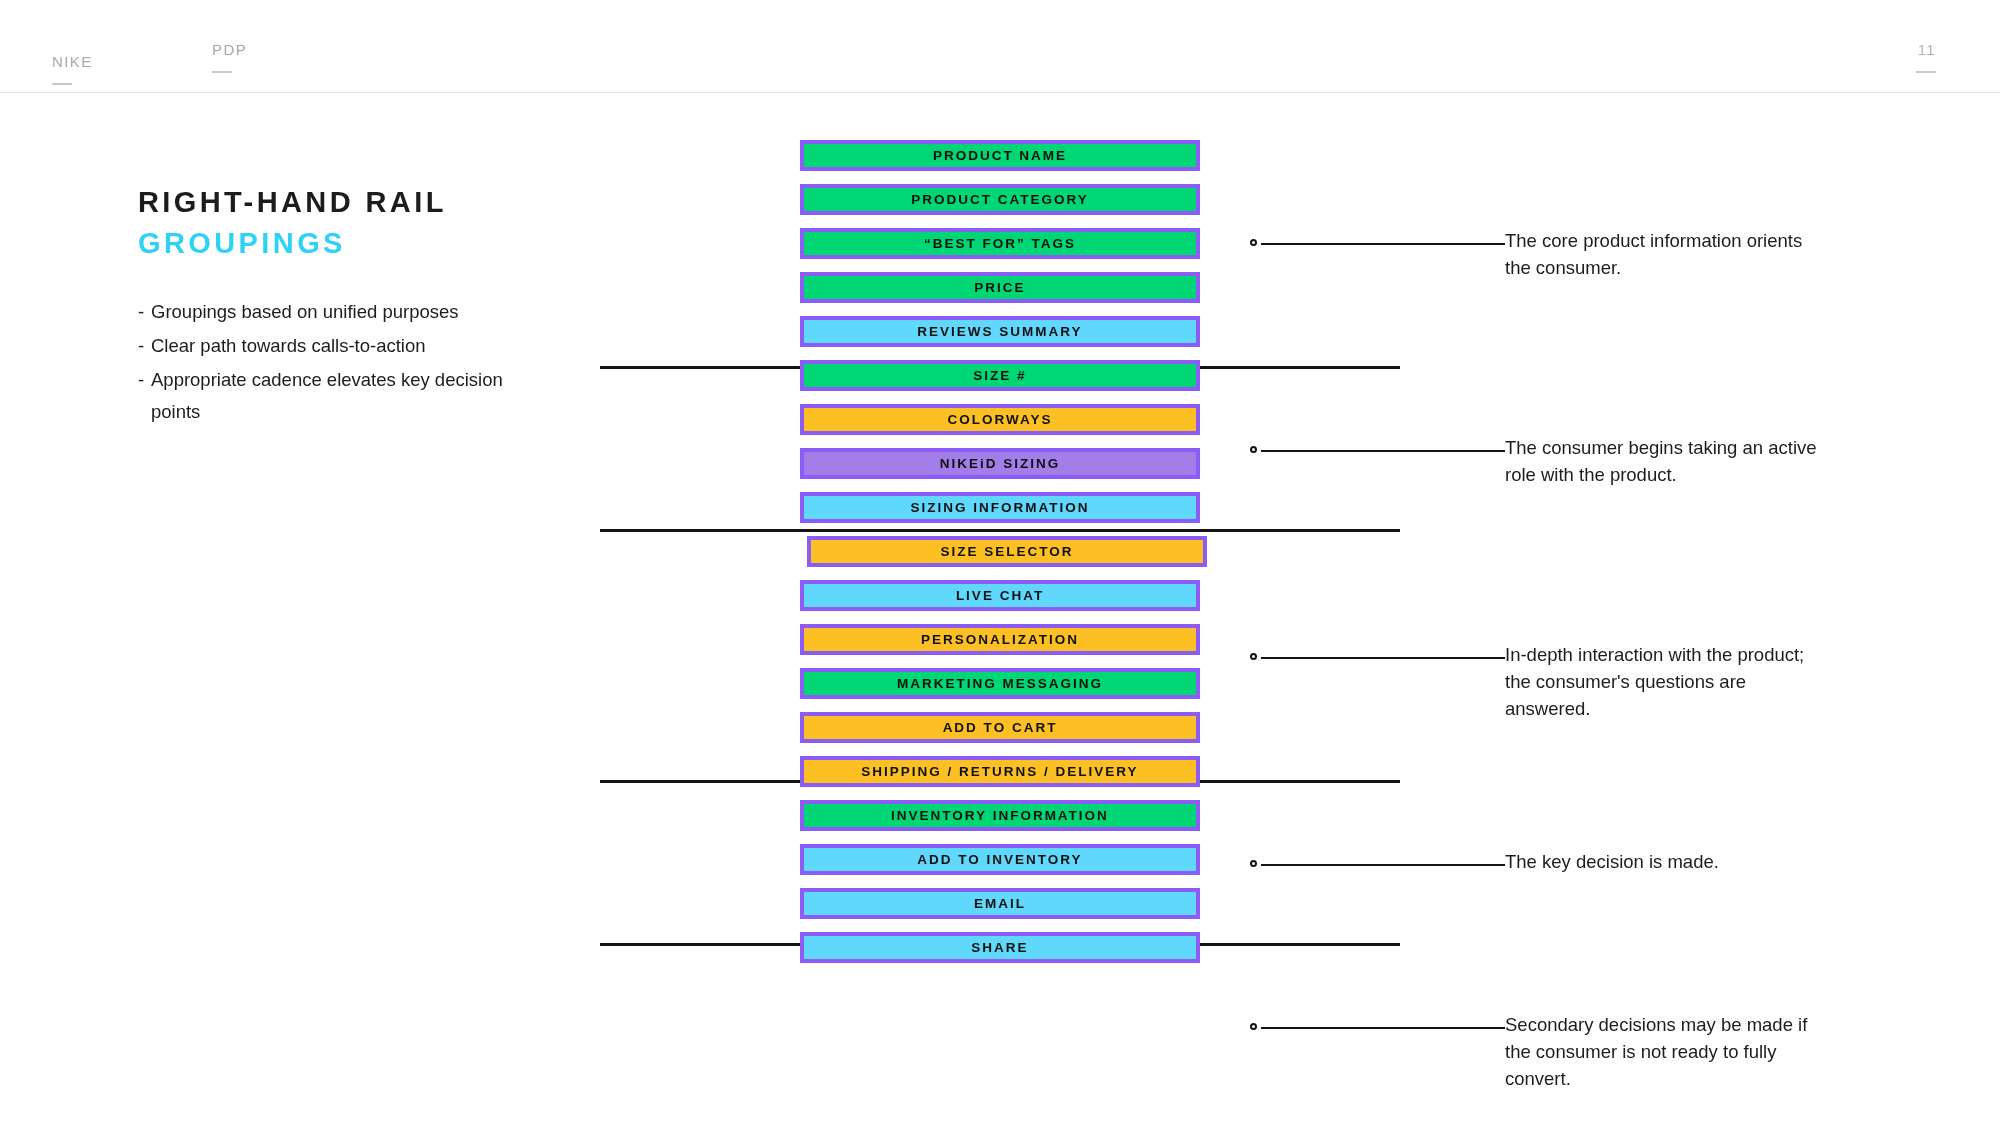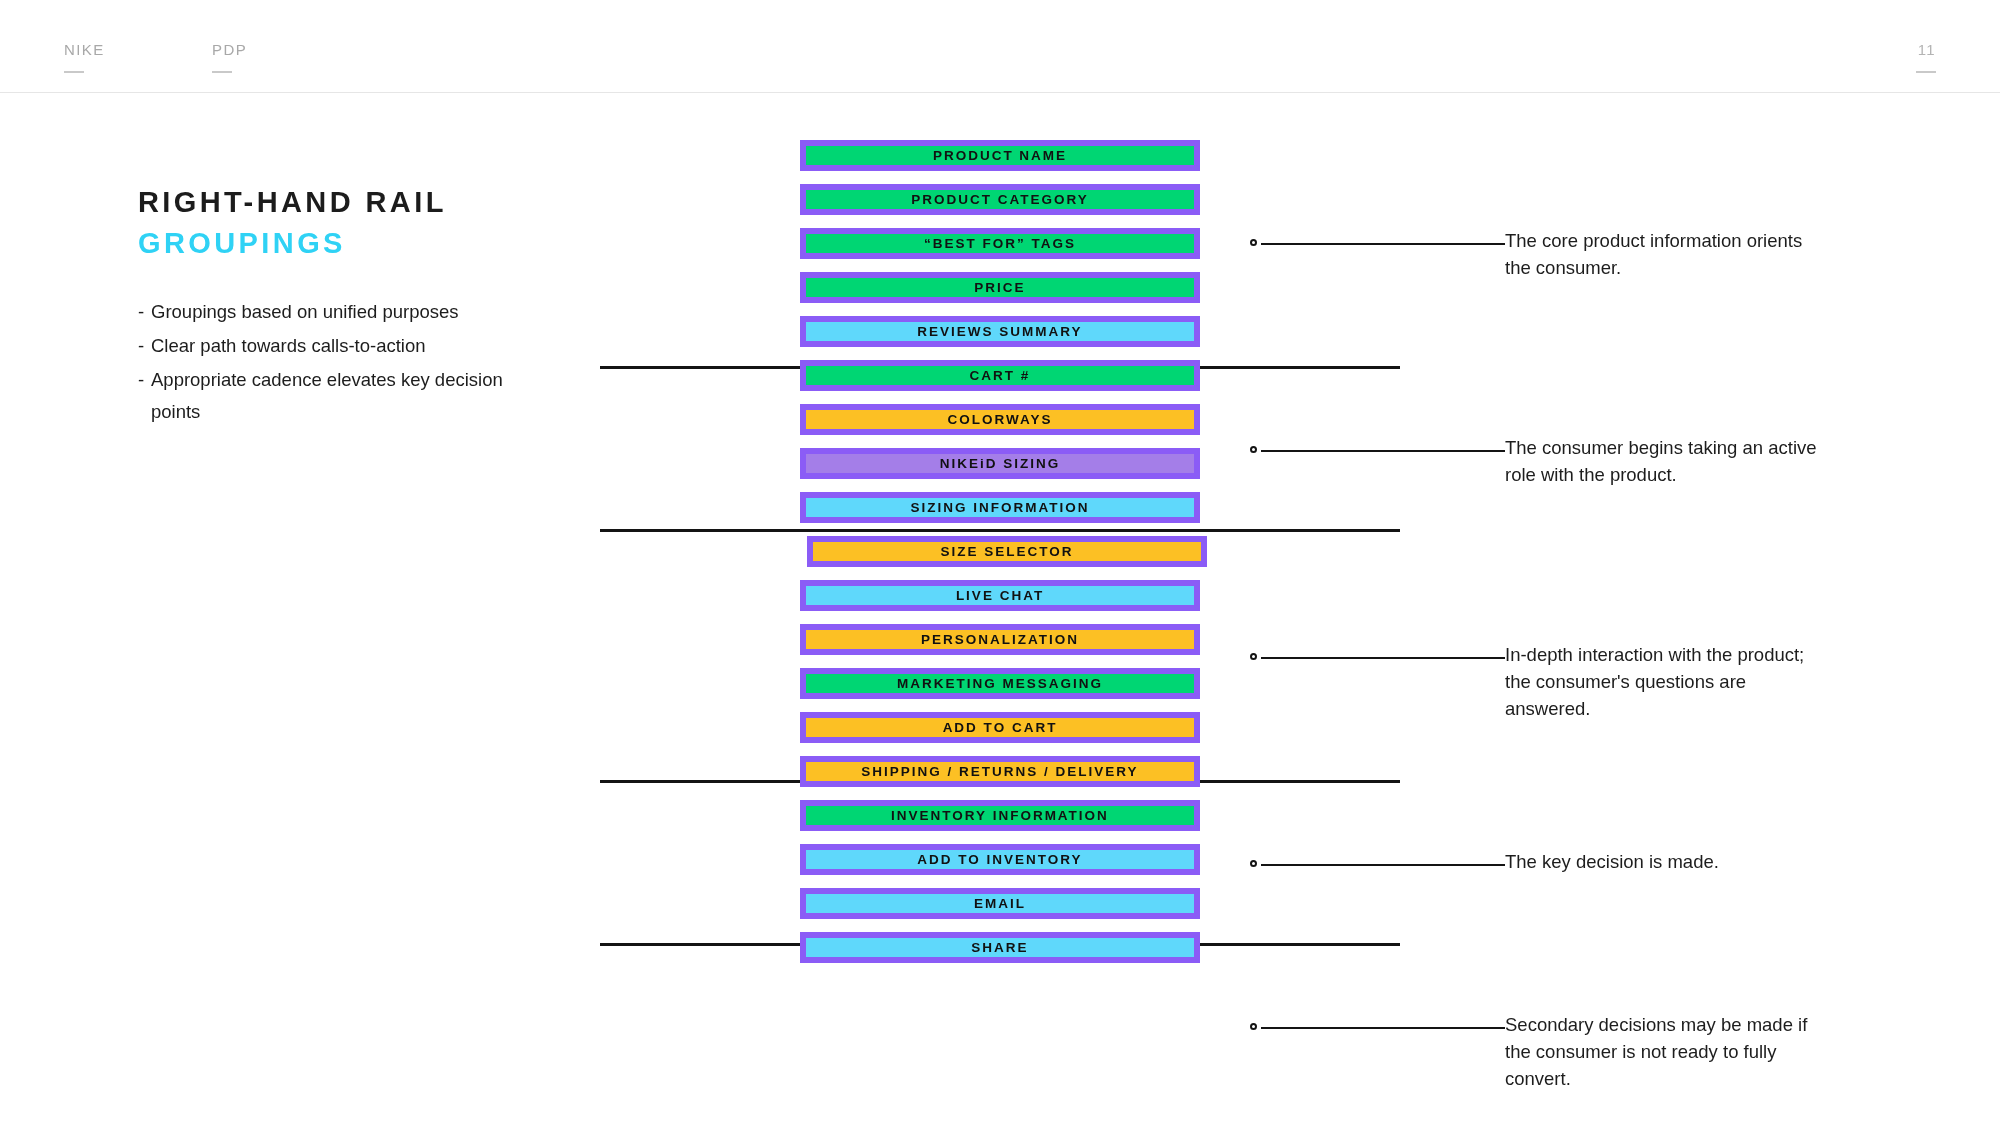--- a/index.html
+++ b/index.html
@@ -40,21 +40,21 @@
     color: #a8a8a8;
     line-height: 1;
     white-space: nowrap;
   }
   .hdr-rule {
     margin-top: 14px;
     width: 20px;
     height: 2px;
     background: #c9c9c9;
   }
-  .hdr-brand { left: 64px; }
+  .hdr-brand { left: 52px; margin-top: 12px; }
   .hdr-section { left: 212px; }
   .hdr-page {
     left: auto;
     right: 64px;
     text-align: right;
   }
   .hdr-page .hdr-rule {
     margin-left: auto;
     background: #c9c9c9;
   }
@@ -112,21 +112,21 @@
     width: 400px;
   }
   .group {
     position: relative;
   }
   .bar {
     position: relative;
     box-sizing: border-box;
     width: 400px;
     height: 31px;
-    border: 6px solid #8b5cf6;
+    border: 4px solid #8b5cf6;
     margin-bottom: 13px;
     display: flex;
     align-items: center;
     justify-content: center;
   }
   .bar-label {
     font-family: "Liberation Sans", sans-serif;
     font-weight: bold;
     font-size: 13.5px;
     letter-spacing: 2.0px;
@@ -238,21 +238,21 @@
         <div class="bar" style="background: rgb(0, 214, 115);">
           <span class="bar-label">PRICE</span>
         </div>
         <div class="bar" style="background: rgb(95, 216, 251);">
           <span class="bar-label">REVIEWS SUMMARY</span>
         </div>
       </div>
       <div class="group-divider" style="top: 226px;"></div>
       <div class="group">
         <div class="bar" style="background: rgb(0, 214, 115);">
-          <span class="bar-label">CART #</span>
+          <span class="bar-label">SIZE #</span>
         </div>
         <div class="bar" style="background: rgb(252, 192, 36);">
           <span class="bar-label">COLORWAYS</span>
         </div>
         <div class="bar" style="background: rgb(164, 126, 232);">
           <span class="bar-label">NIKEiD SIZING</span>
         </div>
       </div>
       <div class="group-divider" style="top: 389px;"></div>
       <div class="group">

